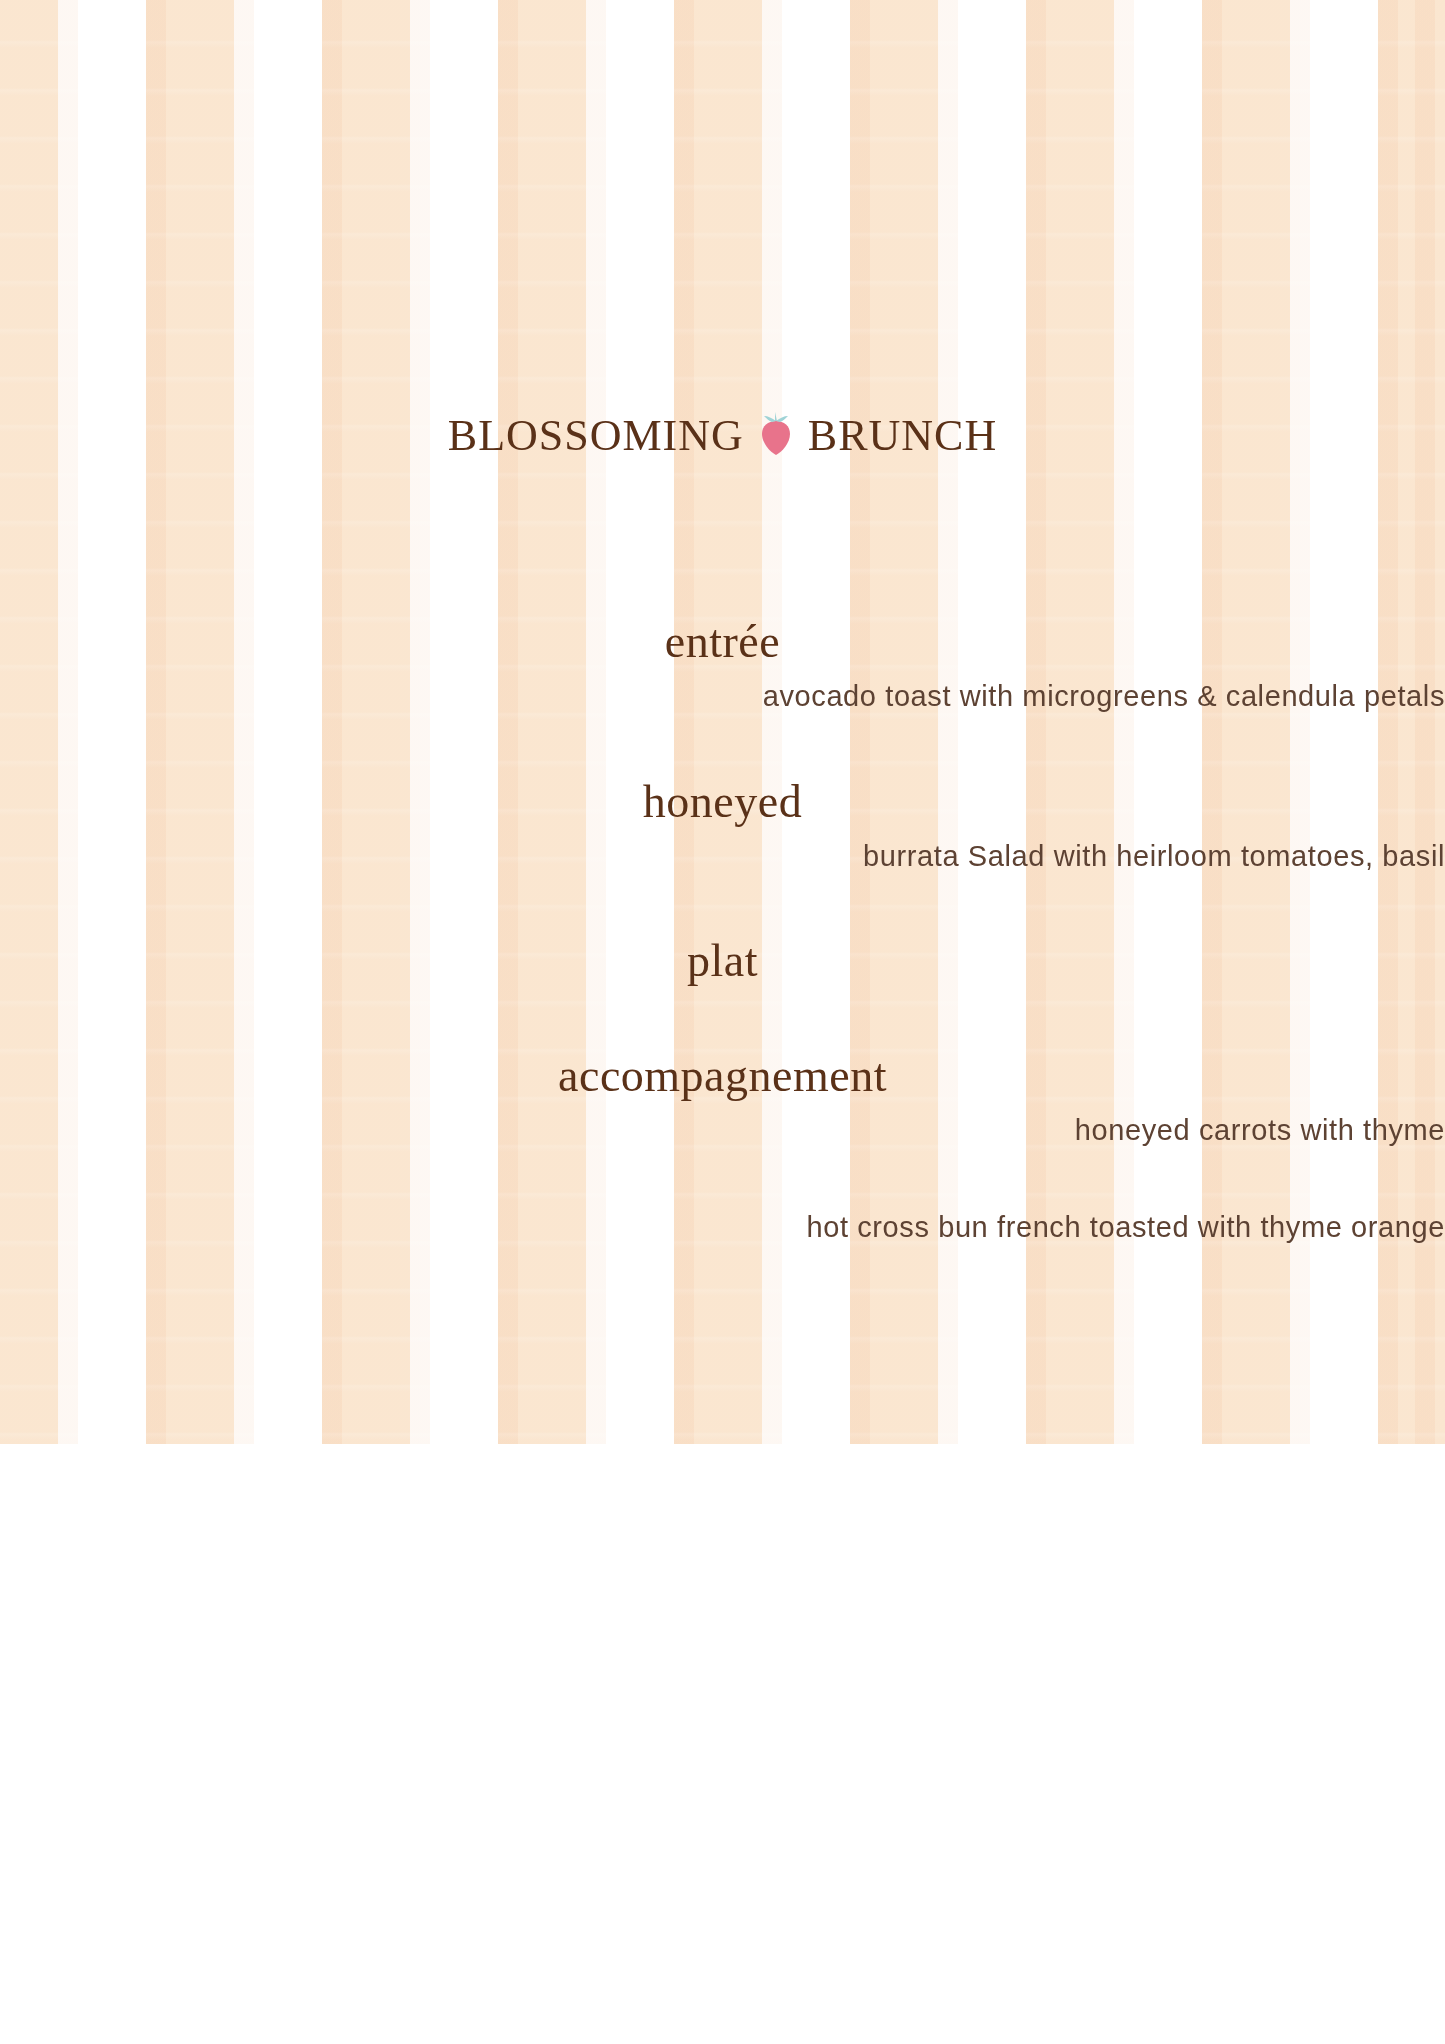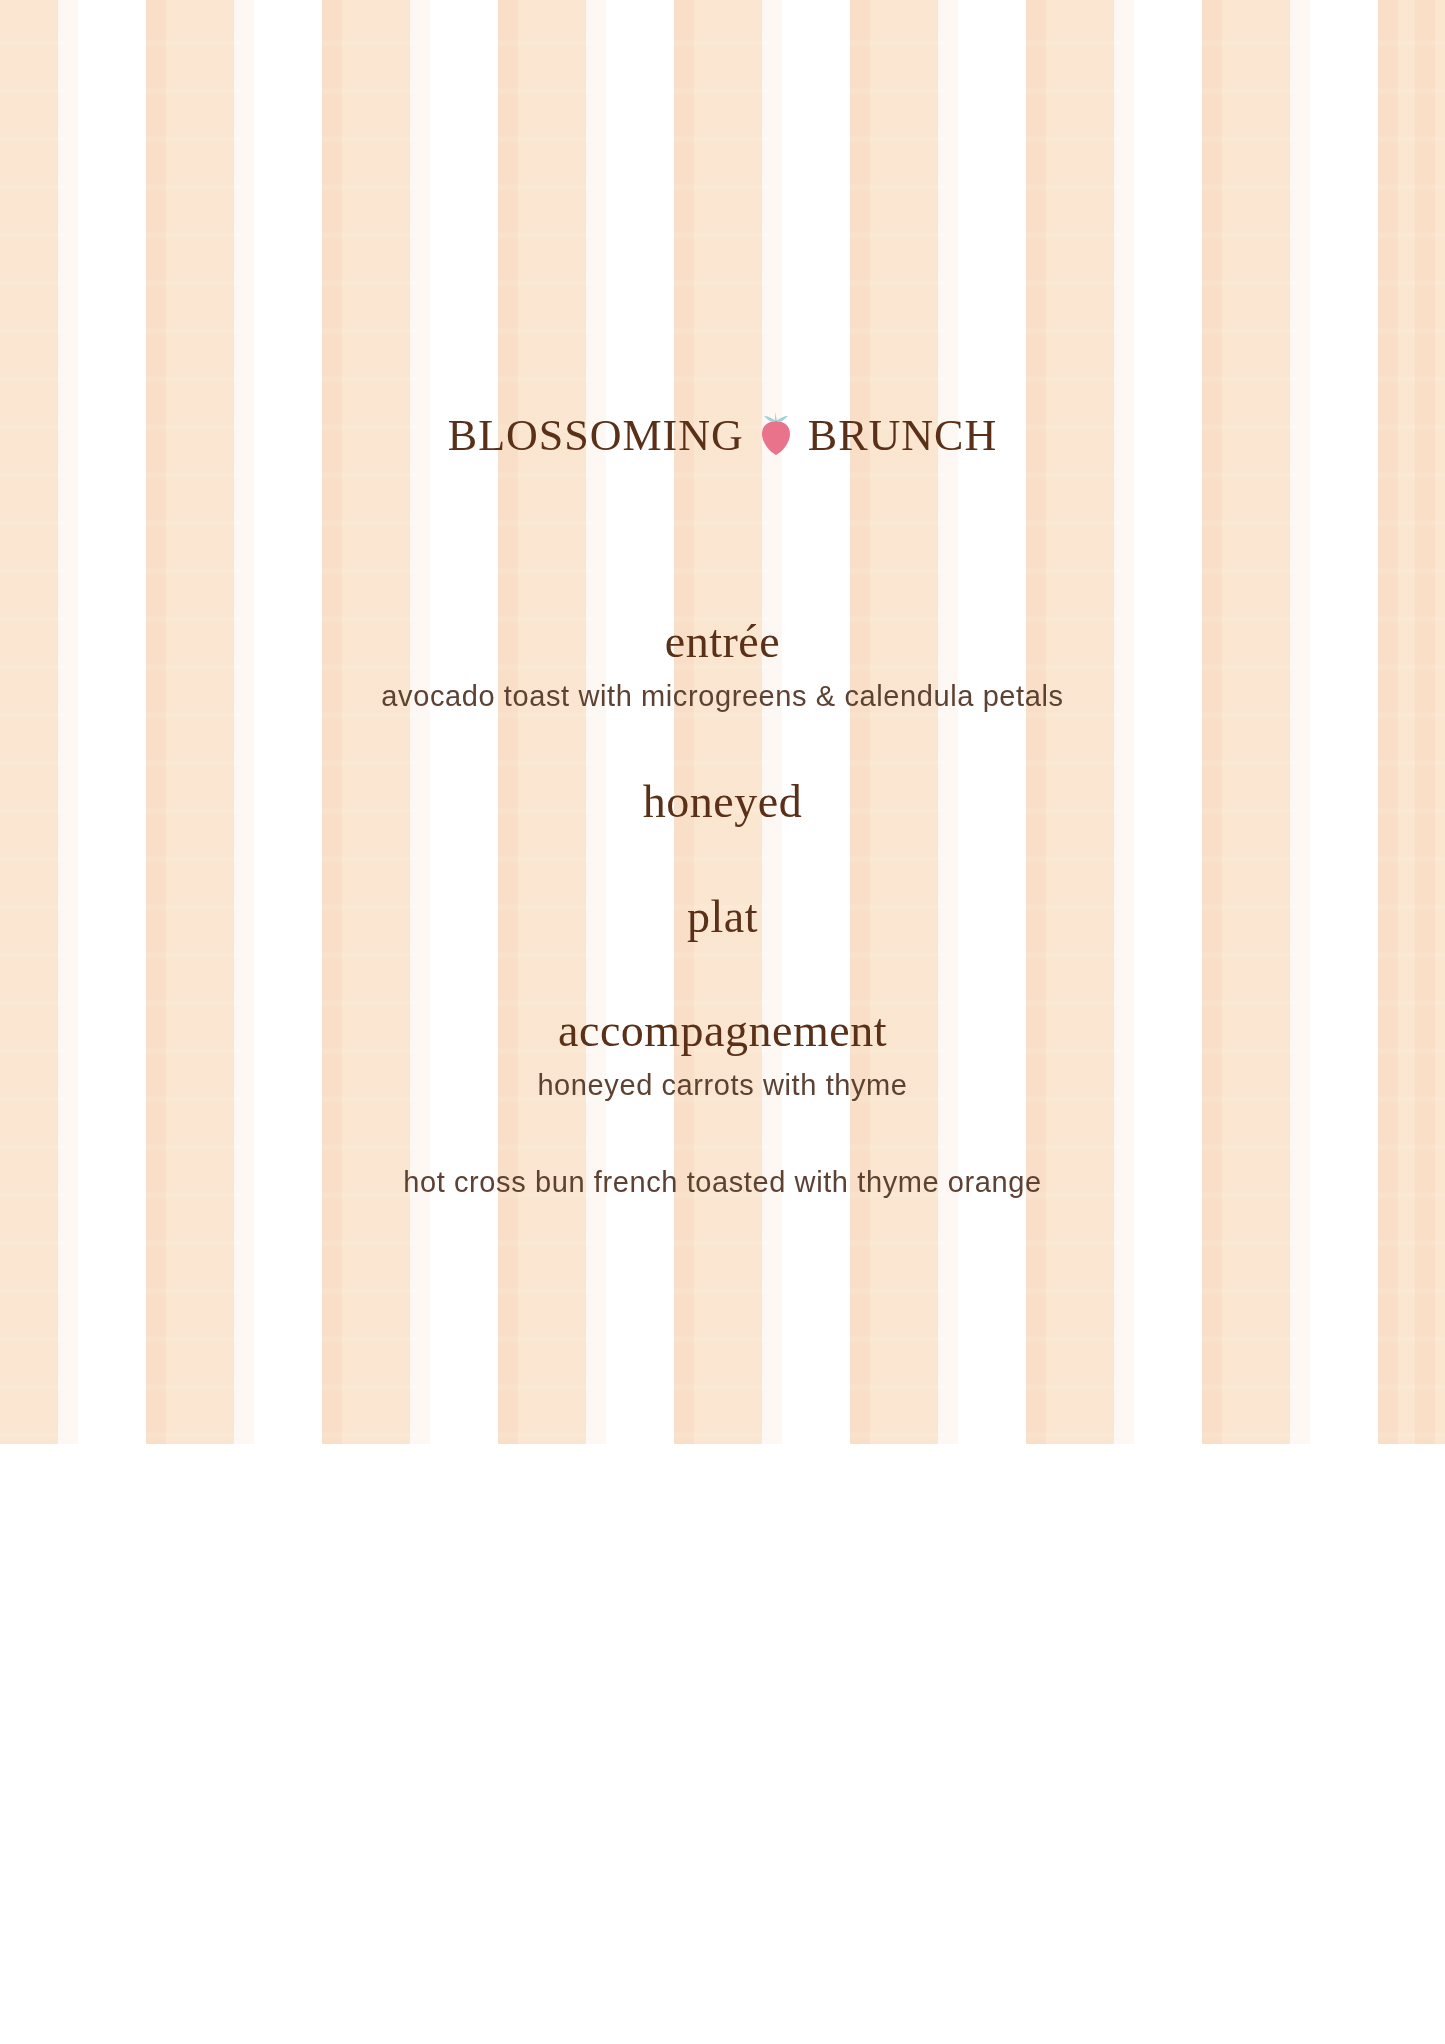--- a/index.html
+++ b/index.html
@@ -126,20 +126,21 @@
     letter-spacing: 0.5px;
   }
   .course-desc {
     color: #5d4233;
     font-family: "Liberation Sans", sans-serif;
     font-weight: 300;
     font-size: 29px;
     letter-spacing: 0.6px;
     margin-top: 10px;
     line-height: 1.2;
+    text-align: right;
   }
 </style>
 </head>
 <body>
 
 <div class="page">
   <div class="stripes"></div>
   <div class="stripes-soft"></div>
   <div class="stripes-texture"></div>
 
@@ -156,20 +157,21 @@
 
     <div class="menu">
 
       <div class="course">
         <div class="course-name">entrée</div>
         <div class="course-desc">avocado toast with microgreens &amp; calendula petals</div>
       </div>
 
       <div class="course">
         <div class="course-name">honeyed</div>
+        <div class="course-desc">burrata Salad with heirloom tomatoes, basil</div>
       </div>
 
       <div class="course">
         <div class="course-name">plat</div>
       </div>
 
       <div class="course">
         <div class="course-name">accompagnement</div>
         <div class="course-desc">honeyed carrots with thyme</div>
       </div>

